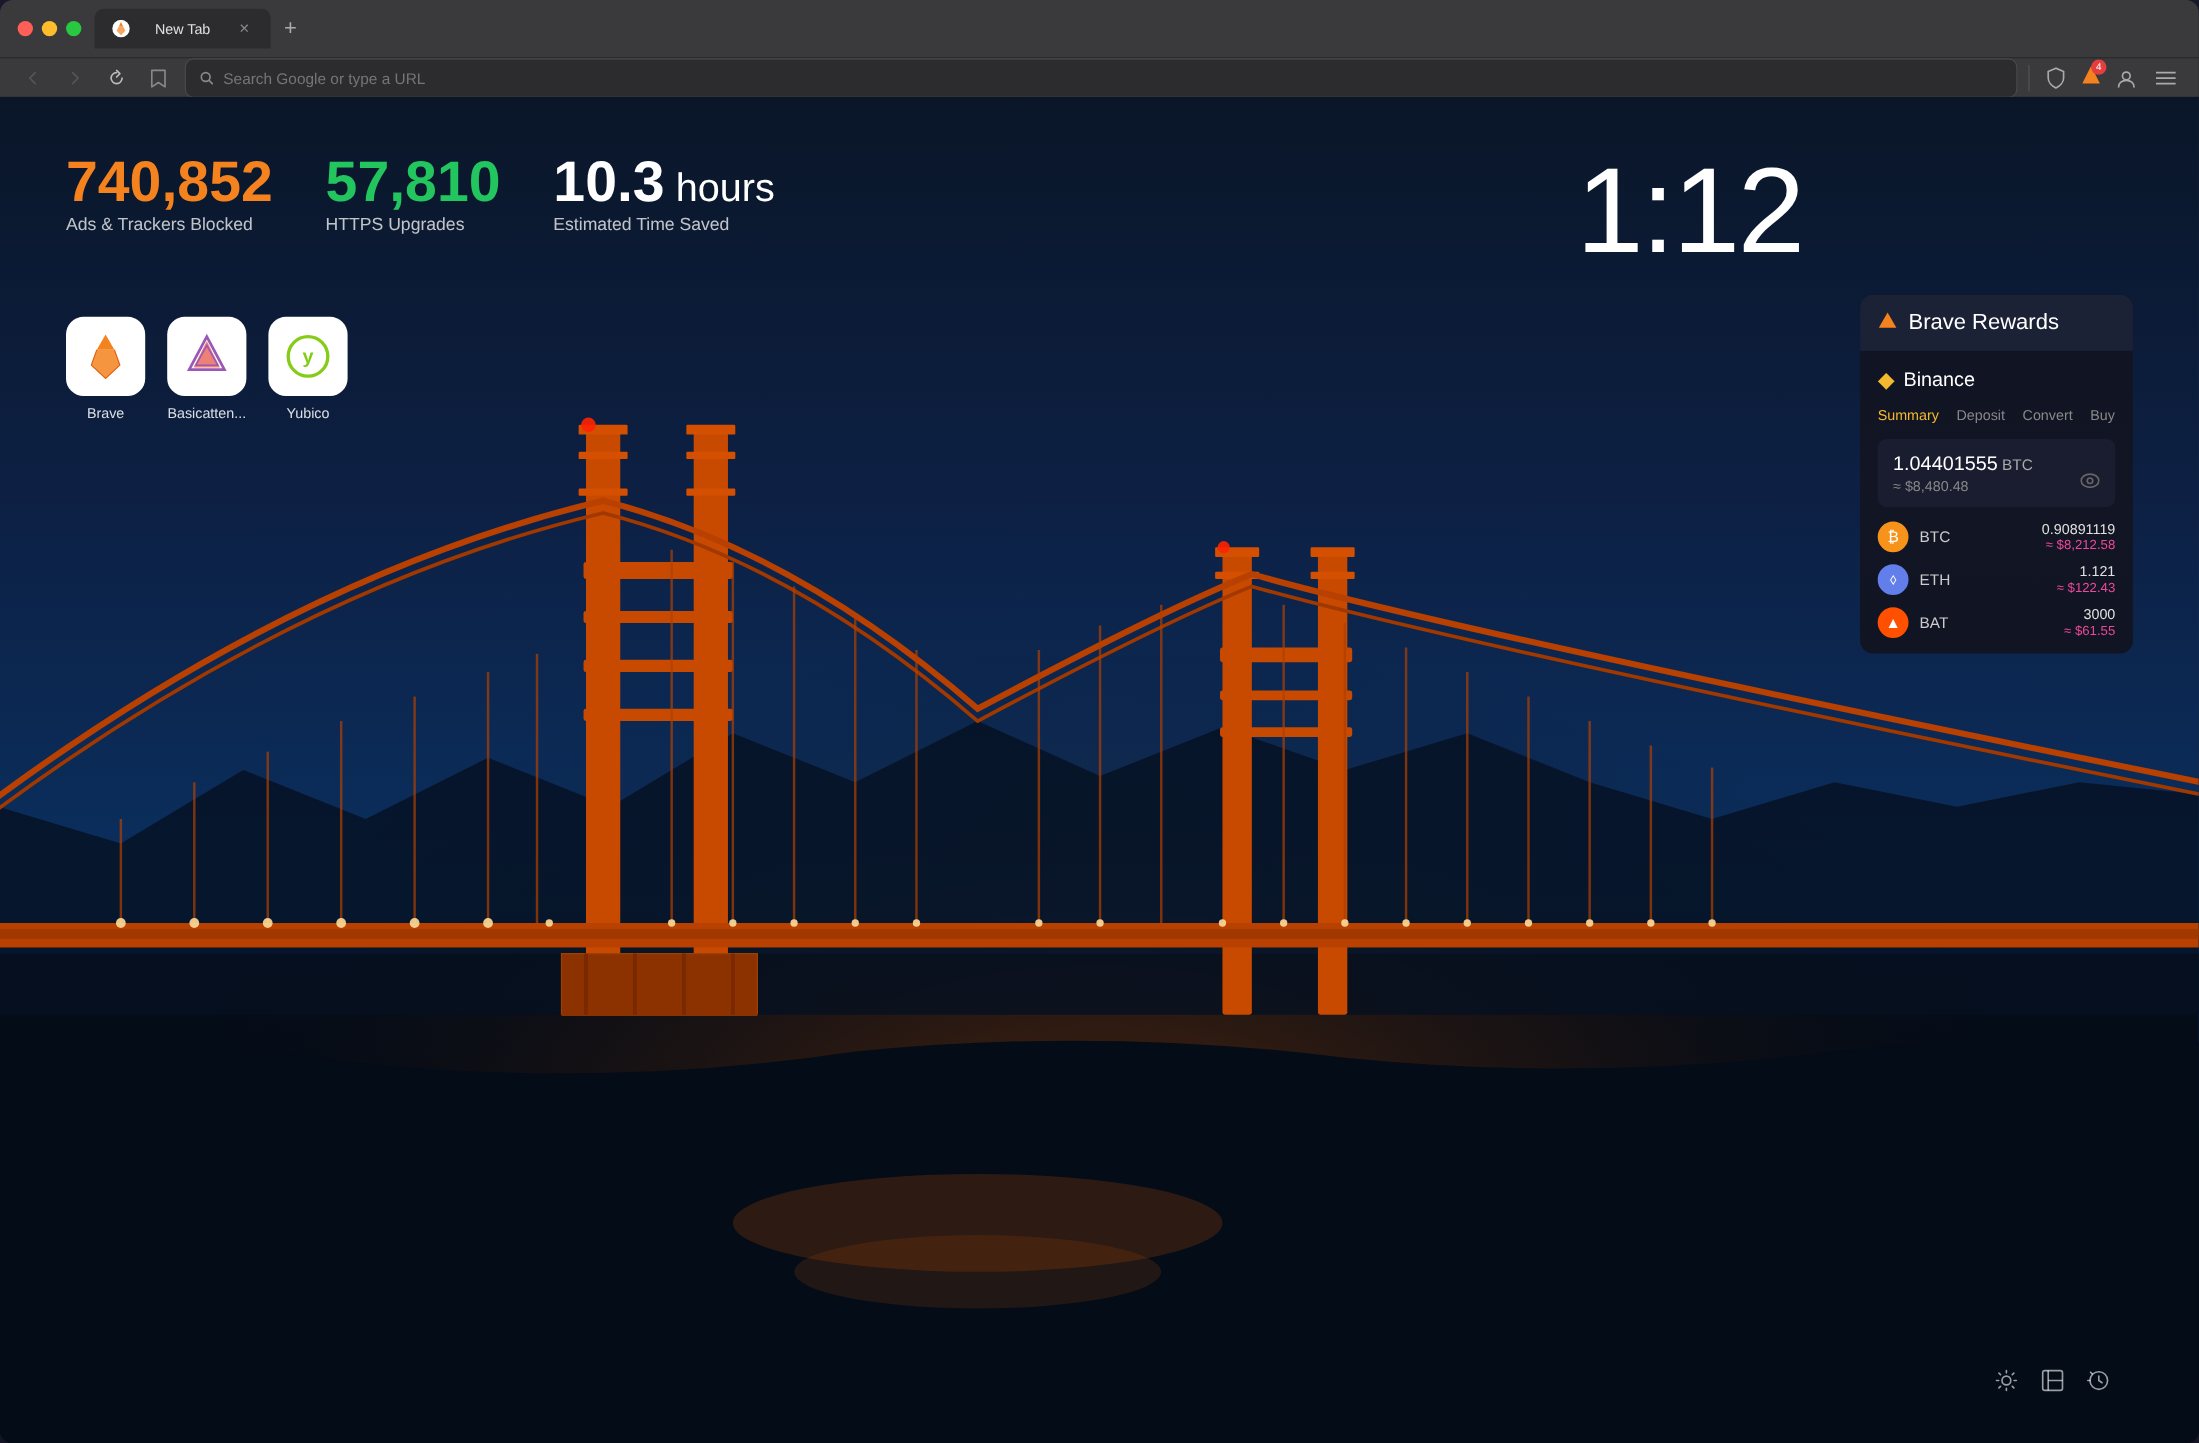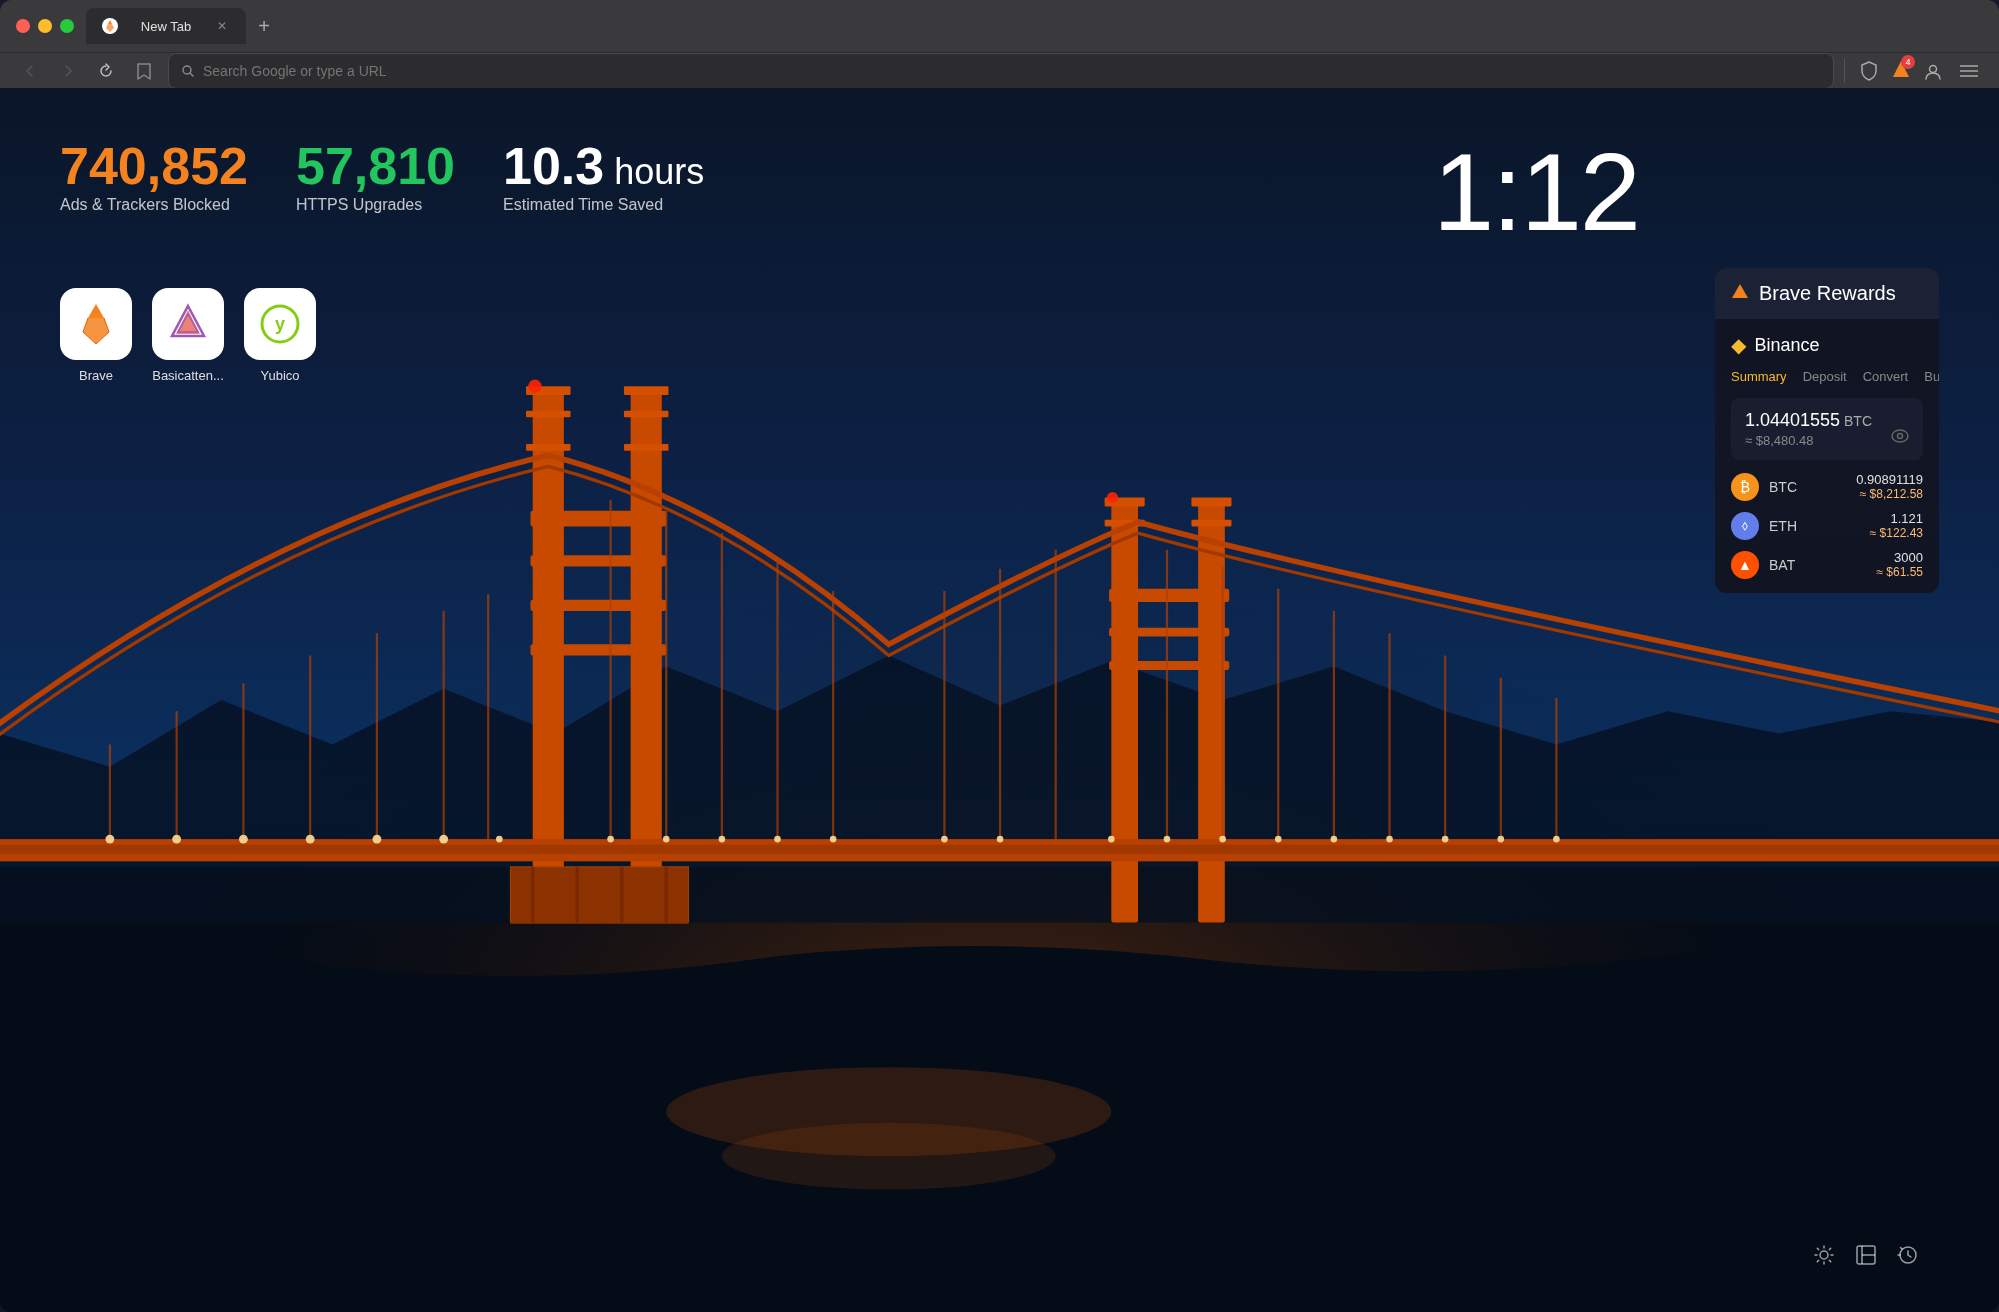--- a/index.html
+++ b/index.html
@@ -332,21 +332,21 @@
     
     .yubico-icon-bg {
       background: white;
     }
 
     
     .rewards-widget {
       position: absolute;
       top: 180px;
       right: 60px;
-      width: 224px;
+      width: 248px;
       background: rgba(20, 24, 40, 0.92);
       border-radius: 12px;
       overflow: hidden;
       margin-left: 20px;
     }
 
     .rewards-header {
       background: rgba(30, 35, 55, 0.95);
       padding: 14px 16px;
       display: flex;
@@ -476,21 +476,21 @@
     .crypto-values {
       text-align: right;
     }
 
     .crypto-amount {
       color: #e0e0e0;
       font-size: 13px;
     }
 
     .crypto-usd {
-      color: #fdba74;
+      color: #ec4899;
       font-size: 12px;
     }
 
     
     .bottom-icons {
       position: absolute;
       bottom: 40px;
       right: 80px;
       display: flex;
       gap: 20px;

